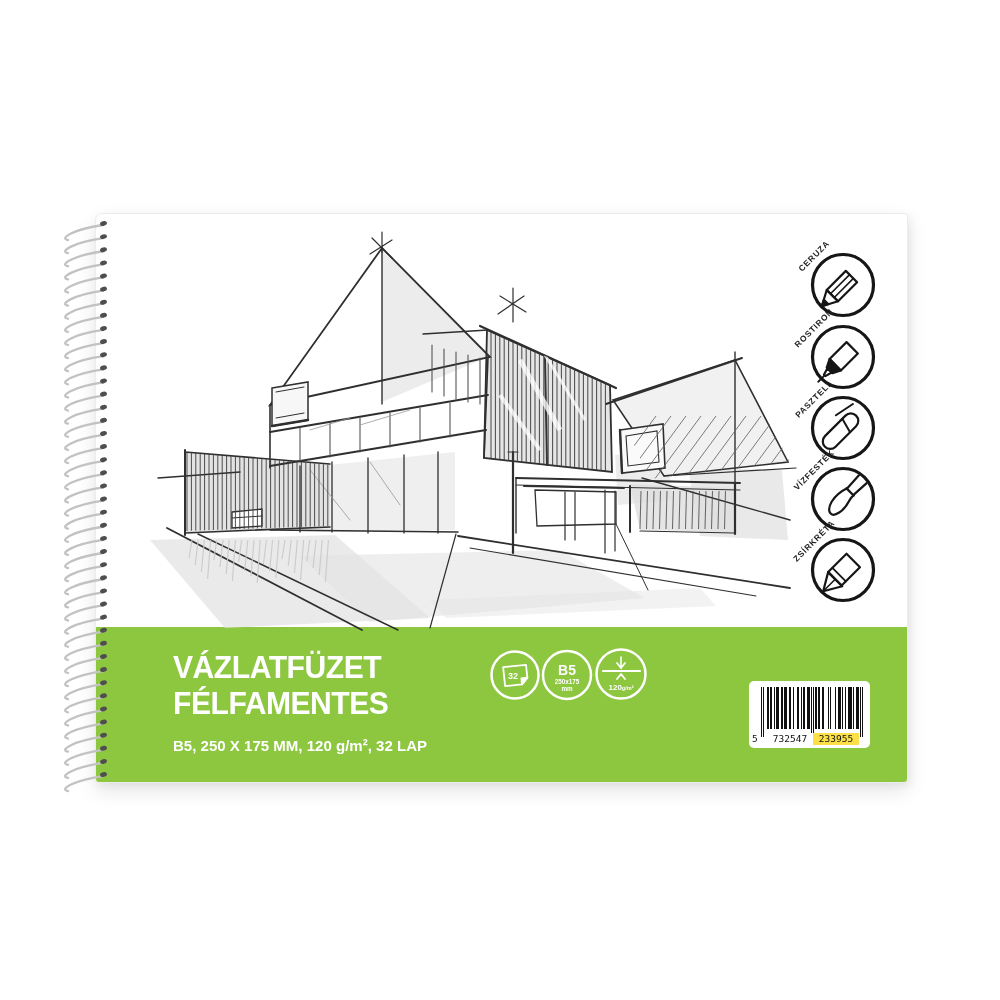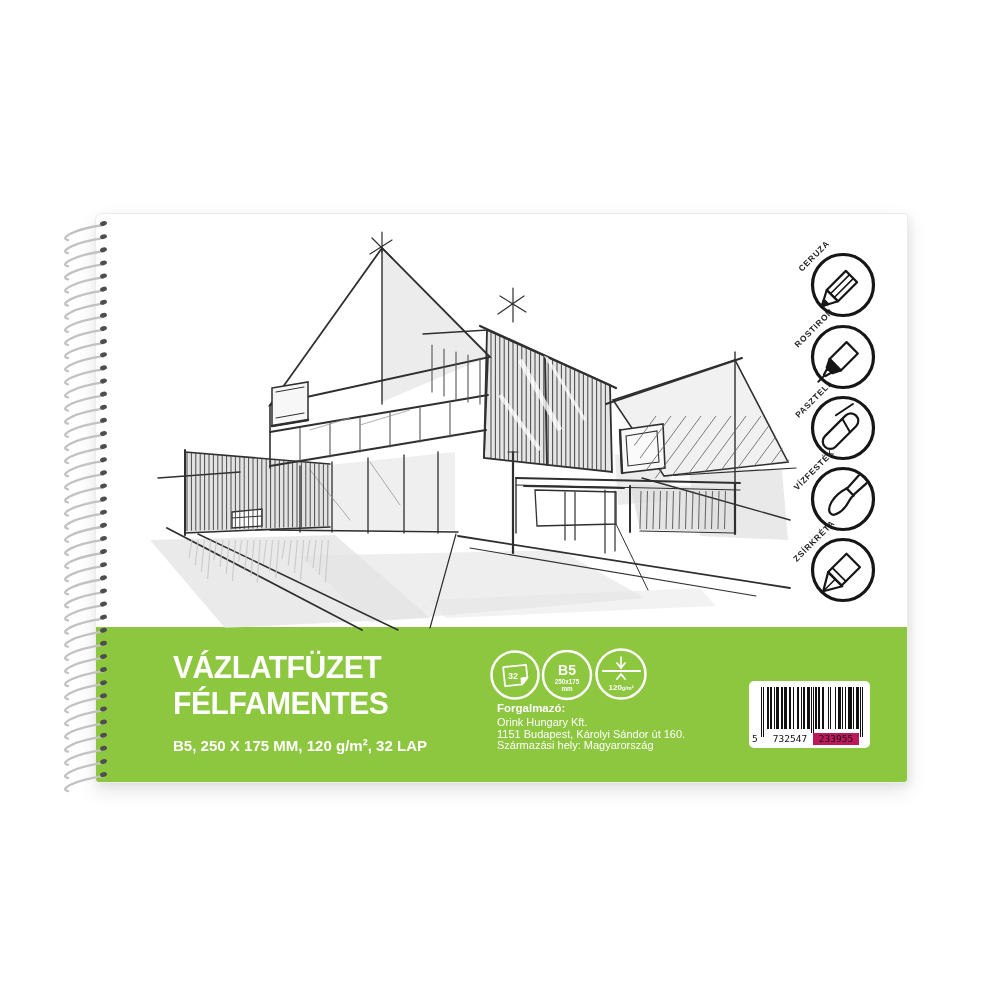--- a/index.html
+++ b/index.html
@@ -19,21 +19,21 @@
   .distributor{position:absolute;left:497px;top:703px;z-index:6;color:#fff;font-size:11px;line-height:11.8px;}
   .distributor .head{font-weight:bold;font-size:11.5px;margin-bottom:2px;}
   .barcode{position:absolute;left:749px;top:681px;width:121px;height:67px;background:#fff;border-radius:5px;
     z-index:6;overflow:hidden;}
   .bars{position:absolute;left:12px;top:6px;height:52px;display:flex;align-items:flex-start;}
   .bars div{flex:0 0 auto;}
   .bc-digits{position:absolute;bottom:3px;left:0;width:100%;height:12px;color:#111;
     font-family:"DejaVu Sans Mono",monospace;font-size:9.5px;line-height:12px;}
   .bc-first{position:absolute;left:3px;bottom:0;}
   .bc-g1{position:absolute;left:18px;width:46px;text-align:center;background:#fff;}
-  .bc-g2{position:absolute;left:64px;width:46px;text-align:center;background:#be185d;}
+  .bc-g2{position:absolute;left:64px;width:46px;text-align:center;background:#fde047;}
   text{font-family:"Liberation Sans",sans-serif;}
 </style>
 </head>
 <body>
 
 <div class="stage">
 
   <div class="notebook">
     <div class="band"></div>
   </div>
@@ -333,26 +333,20 @@
       <text x="621" y="690"><tspan font-size="8" font-weight="bold">120</tspan><tspan font-size="5.5" font-weight="bold" dy="-.5">g/m²</tspan></text>
     </g>
   </svg>
 
   <div class="title">
     <div>VÁZLATFÜZET</div>
     <div>FÉLFAMENTES</div>
   </div>
   <div class="subtitle">B5, 250 X 175 MM, 120 g/m², 32 LAP</div>
 
-  <div class="distributor">
-    <div class="head">Forgalmazó:</div>
-    <div>Orink Hungary Kft.</div>
-    <div>1151 Budapest, Károlyi Sándor út 160.</div>
-    <div>Származási hely: Magyarország</div>
-  </div>
 
   <div class="barcode">
     <div class="bars" id="bars">
         <div style="width: 1.08px; height: 50px; background: rgb(17, 17, 17);"></div>
         <div style="width: 1.08px; height: 50px; background: transparent;"></div>
         <div style="width: 1.08px; height: 50px; background: rgb(17, 17, 17);"></div>
         <div style="width: 1.08px; height: 42px; background: transparent;"></div>
         <div style="width: 1.08px; height: 42px; background: transparent;"></div>
         <div style="width: 1.08px; height: 42px; background: transparent;"></div>
         <div style="width: 1.08px; height: 42px; background: rgb(17, 17, 17);"></div>

